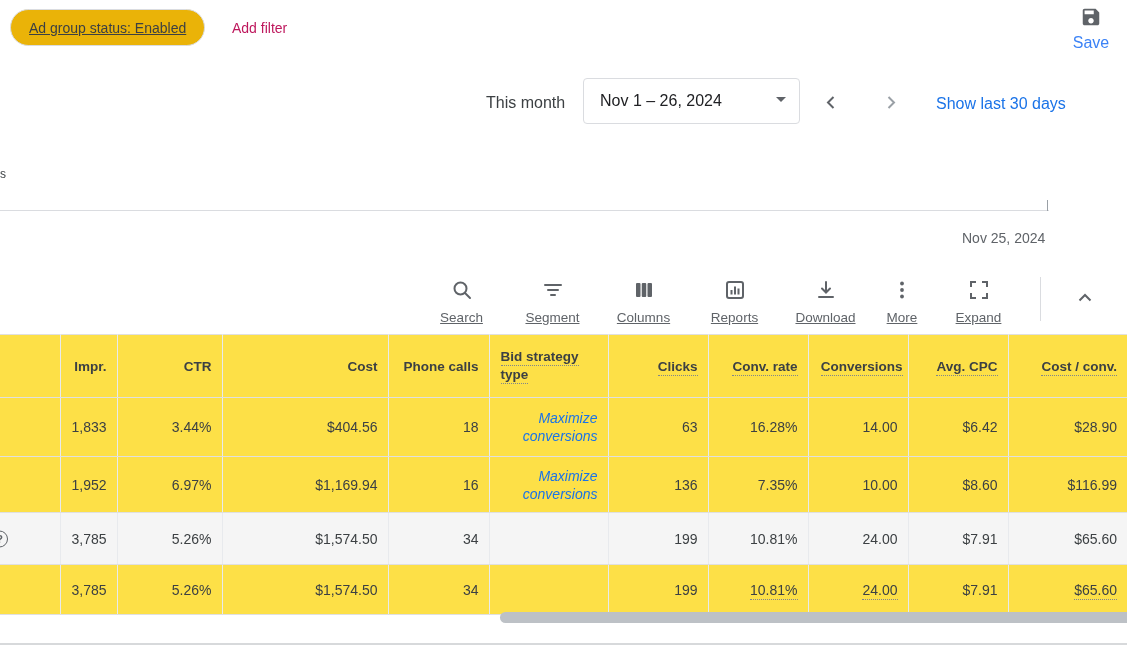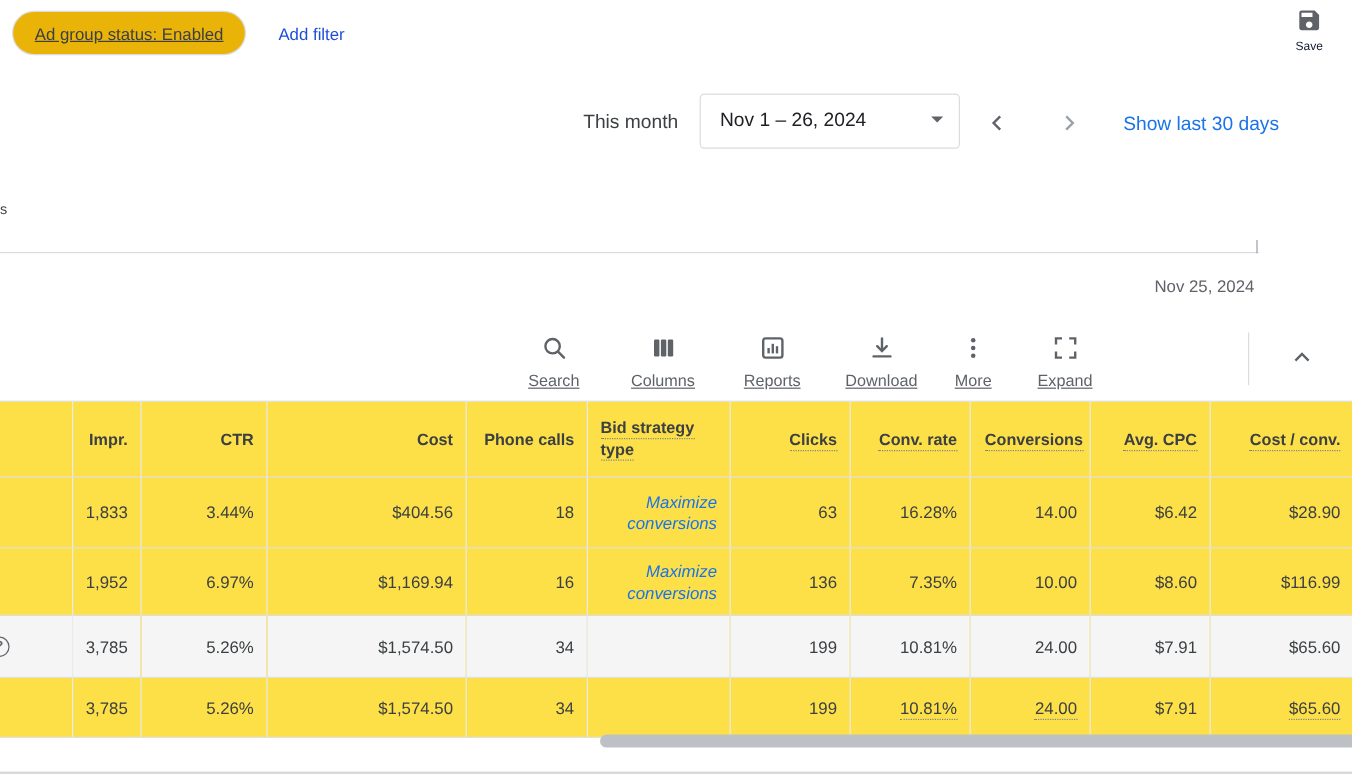--- a/index.html
+++ b/index.html
@@ -11,26 +11,26 @@
     font-size:14px;
   }
 
   
   .chip {
     position:absolute; left:10px; top:9px; height:37px;
     border:1px solid #dadce0; border-radius:19px; background:#eab308;
     display:flex; align-items:center; padding:0 18px;
     font-size:14px; color:#3c4043; cursor:pointer; white-space:nowrap;text-decoration:underline;
   }
-  .add-filter { position:absolute; left:232px; top:20px; font-size:14px; color:#1d4ed8; cursor:pointer; }
+  .add-filter { position:absolute; left:232px; top:20px; font-size:14px; color:#be185d; cursor:pointer; }
   .save-btn {
     position:absolute; left:1066px; top:6px; width:50px;
     display:flex; flex-direction:column; align-items:center; gap:3px; cursor:pointer;
   }
-  .save-btn .lbl { font-size:10px; color:#0f172a; }
+  .save-btn .lbl { font-size:16px; color:#3b82f6; }
 
   
   .preset { position:absolute; left:486px; top:94px; font-size:16px; color:#3c4043; }
   .date-dd {
     position:absolute; left:583px; top:78px; width:217px; height:46px;
     border:1px solid #dadce0; border-radius:4px; background:#fff;
     display:flex; align-items:center; justify-content:space-between;
     padding:0 6px 0 16px; font-size:16px; color:#202124; cursor:pointer;
   }
   .nav-chevron {
@@ -150,20 +150,32 @@
 
   <div class="toolbar">
     <div class="tb-item">
       <span>
         <svg width="24" height="24" viewBox="0 0 24 24">
             <circle cx="10.5" cy="10.5" r="6" fill="none" stroke="#5f6368" stroke-width="2"></circle>
             <line x1="15" y1="15" x2="20" y2="20" stroke="#5f6368" stroke-width="2" stroke-linecap="round"></line>
           </svg>
       </span>
       <span class="lbl">Search</span>
+    </div>
+    <div class="tb-item">
+      <span>
+        <svg width="24" height="24" viewBox="0 0 24 24">
+            <g stroke="#5f6368" stroke-width="2" stroke-linecap="round">
+              <path d="M4 7h16"></path>
+              <path d="M7 12h10"></path>
+              <path d="M10 17h4"></path>
+            </g>
+          </svg>
+      </span>
+      <span class="lbl">Segment</span>
     </div>
     <div class="tb-item">
       <span>
         <svg width="24" height="24" viewBox="0 0 24 24">
             <g fill="#5f6368">
               <rect x="4" y="5" width="4.5" height="14" rx="1"></rect>
               <rect x="9.75" y="5" width="4.5" height="14" rx="1"></rect>
               <rect x="15.5" y="5" width="4.5" height="14" rx="1"></rect>
             </g>
           </svg>

